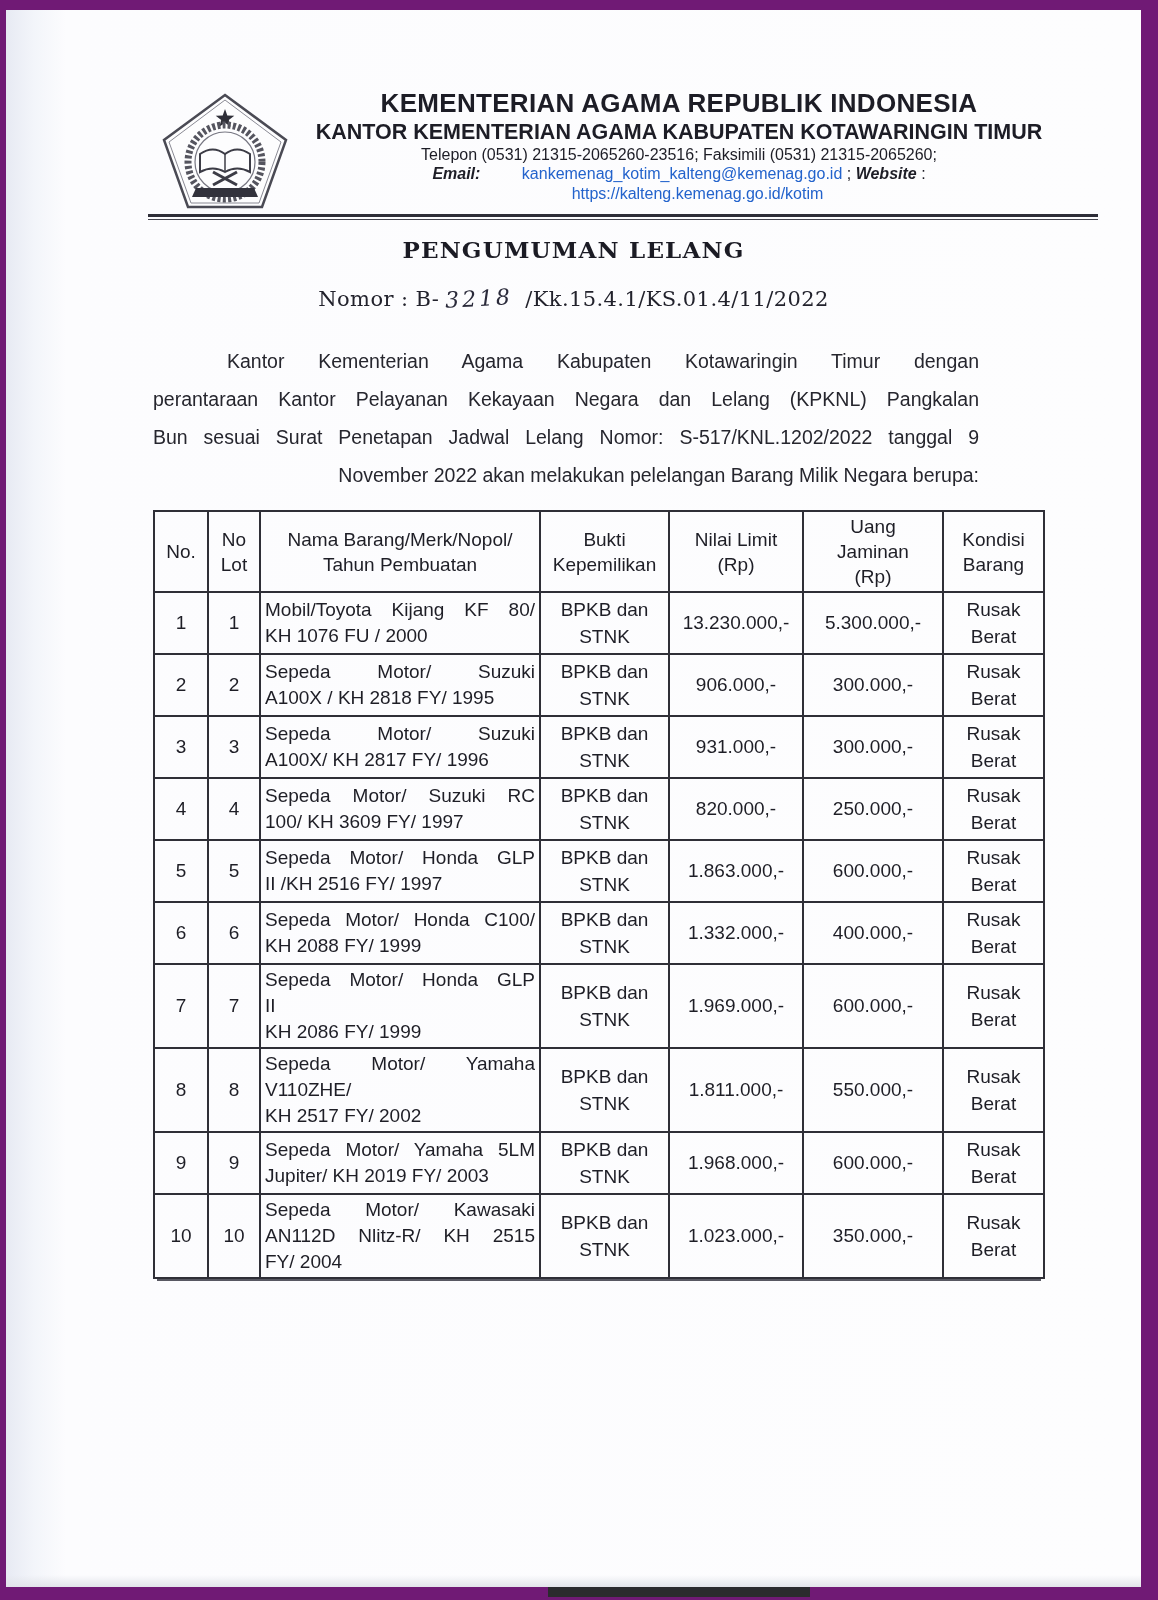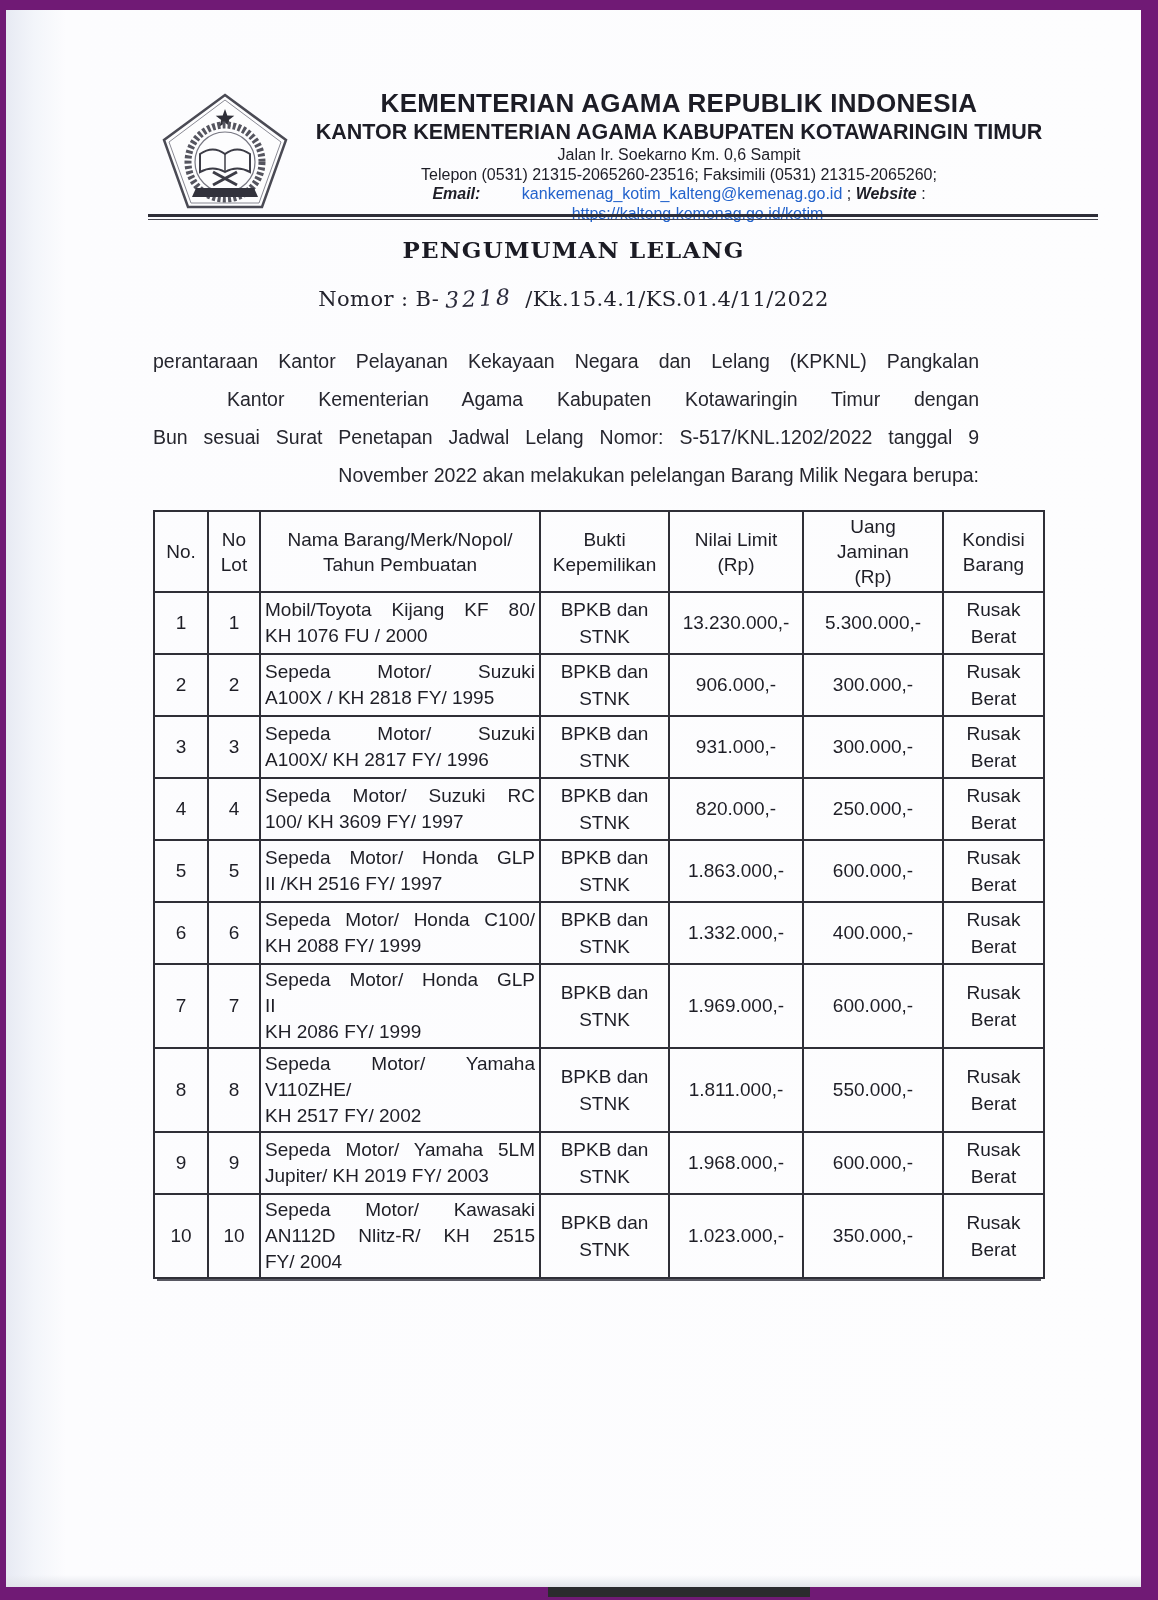--- a/index.html
+++ b/index.html
@@ -108,43 +108,42 @@
         <line x1="67" y1="64" x2="67" y2="82" stroke="#3c3c46" stroke-width="1.5"></line>
         <line x1="55" y1="82" x2="79" y2="95" stroke="#3c3c46" stroke-width="3"></line>
         <line x1="79" y1="82" x2="55" y2="95" stroke="#3c3c46" stroke-width="3"></line>
         <path d="M38 98 L96 98 L100 107 L34 107 Z" fill="#32323c"></path>
       </svg>
     </div>
 
     <div class="lh-text">
       <div class="lh1">KEMENTERIAN AGAMA REPUBLIK INDONESIA</div>
       <div class="lh2">KANTOR KEMENTERIAN AGAMA KABUPATEN KOTAWARINGIN TIMUR</div>
-      <div class="lh3">Jalan Ir. Soekarno Km. 0,6 Sampit</div>
       <div class="lh4">Telepon (0531) 21315-2065260-23516; Faksimili (0531) 21315-2065260;</div>
       <div class="lh5">
         <span class="em">Email:</span>
         <span class="link">kankemenag_kotim_kalteng@kemenag.go.id</span>
         <span>;</span>
         <span class="em">Website</span>
         <span>:</span>
         <span class="link">https://kalteng.kemenag.go.id/kotim</span>
       </div>
     </div>
 
     <div class="rule"></div>
 
     <div class="title">PENGUMUMAN LELANG</div>
 
     <div class="nomor">
       <span>Nomor : B-</span><span class="hand">3218</span><span class="suffix">/Kk.15.4.1/KS.01.4/11/2022</span>
     </div>
 
     <div class="bodypara" id="bodypara">
+        <div class="jline indent">Kantor Kementerian Agama Kabupaten Kotawaringin Timur dengan</div>
         <div class="jline">perantaraan Kantor Pelayanan Kekayaan Negara dan Lelang (KPKNL) Pangkalan</div>
-        <div class="jline indent">Kantor Kementerian Agama Kabupaten Kotawaringin Timur dengan</div>
         <div class="jline">Bun sesuai Surat Penetapan Jadwal Lelang Nomor: S-517/KNL.1202/2022 tanggal 9</div>
         <div class="lline">November 2022 akan melakukan pelelangan Barang Milik Negara berupa:</div>
       </div>
 
     <table class="items">
       <colgroup>
         <col style="width:54px">
           <col style="width:52px">
           <col style="width:280px">
         <col style="width:129px">

